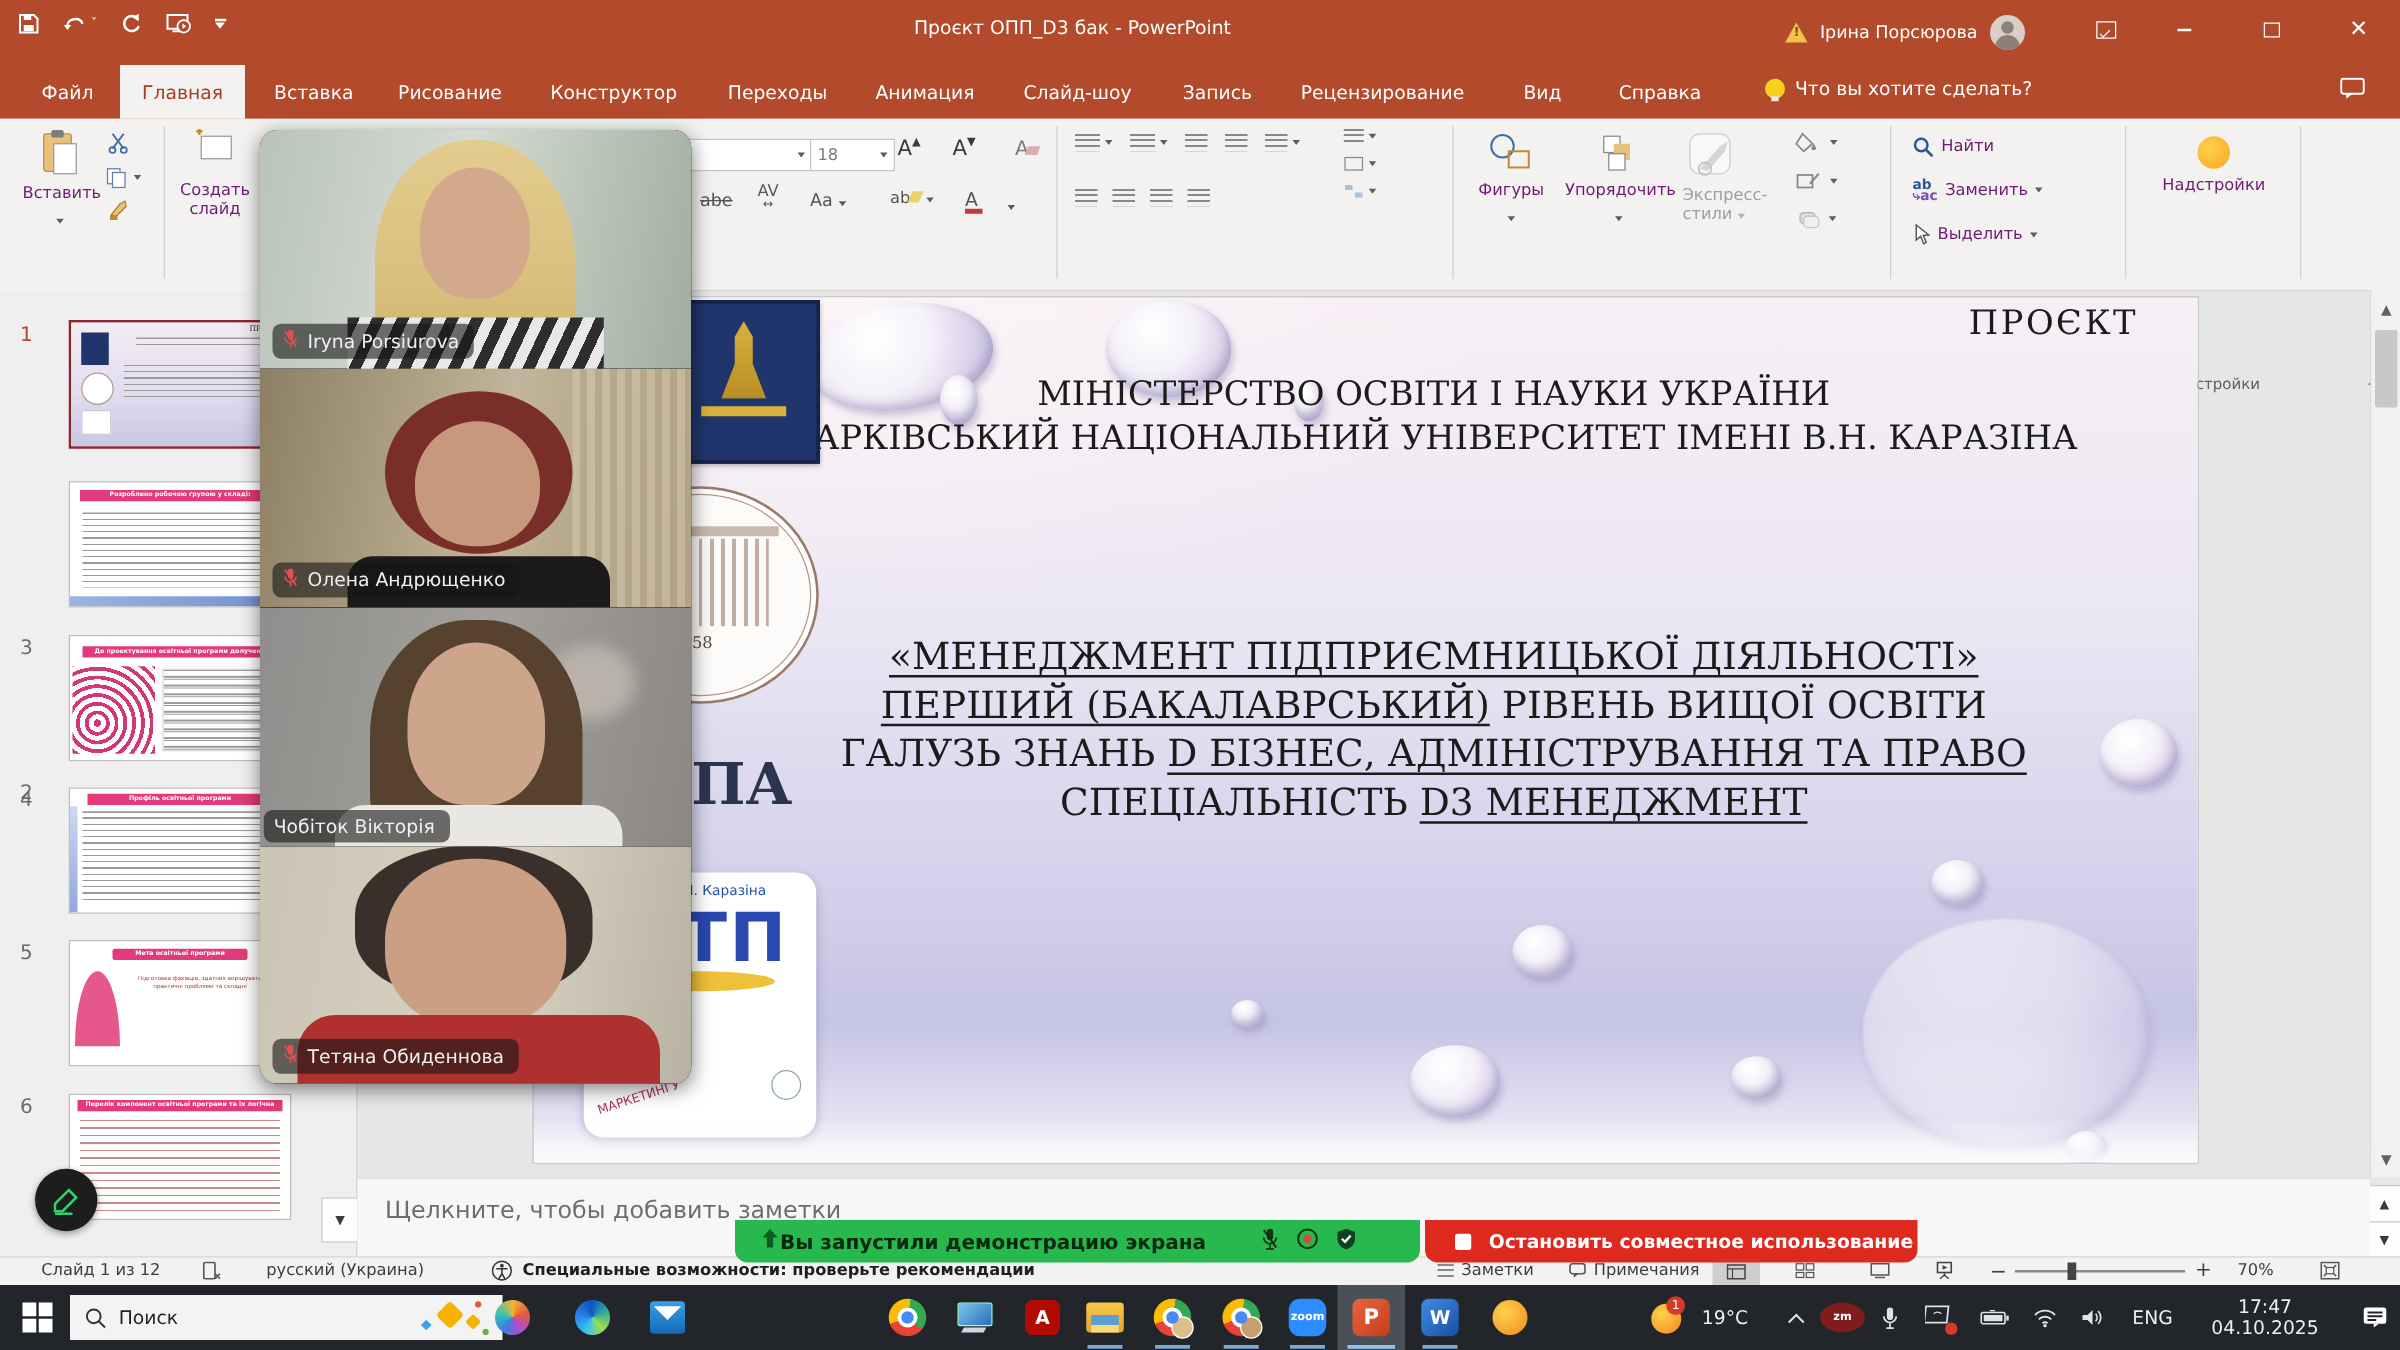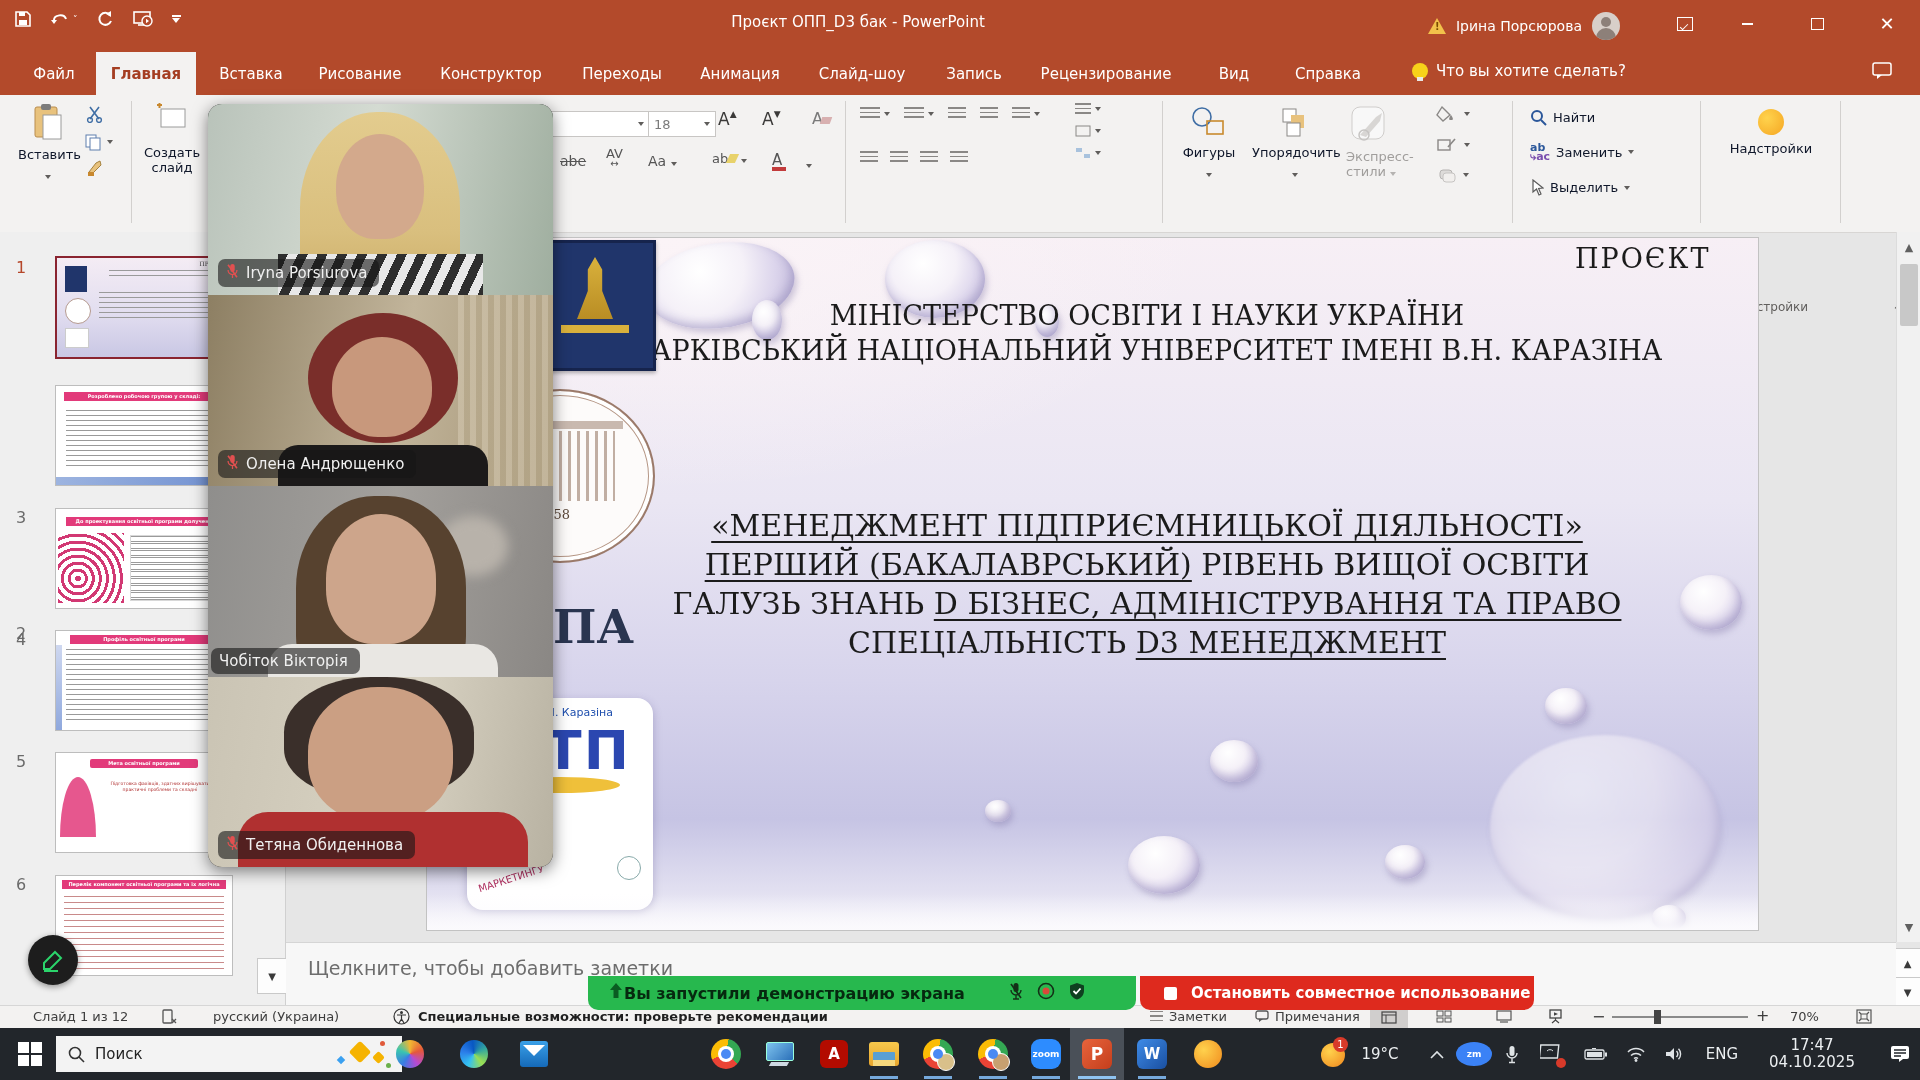--- a/index.html
+++ b/index.html
@@ -19,32 +19,32 @@
   .avatar:after{content:"";position:absolute;left:4px;top:16px;width:20px;height:12px;border-radius:10px 10px 0 0;background:#8d8079;}
   .winbtn{top:0;height:48px;width:46px;display:flex;align-items:center;justify-content:center;color:#fff;}
   .minbar{width:11px;height:2px;background:#fff;}
   .maxbox{width:11px;height:10px;border:1.5px solid #fff;}
   .closex{font-size:18px;line-height:1;}
   .ribopts{width:14px;height:12px;border:1.5px solid #fff;position:relative;}
   .ribopts:after{content:"";position:absolute;left:2px;top:6px;width:7px;height:3px;border-left:1.5px solid #fff;border-bottom:1.5px solid #fff;transform:rotate(-45deg);}
   
   .tabsrow{left:0;top:48px;width:1920px;height:47px;background:#b34a2b;}
   .rtab{top:4px;height:43px;display:flex;align-items:center;justify-content:center;color:#fff;font-size:15px;padding:0 4px;}
-  .rtab.active{background:#f3f2f1;color:#a53e22;font-weight:bold;}
+  .rtab.active{background:#f3f2f1;color:#a53e22;}
   .tellme{display:flex;align-items:center;gap:8px;color:#fff;font-size:15px;}
   .bulb{width:16px;height:16px;border-radius:50%;background:#f7d21a;position:relative;}
   .bulb:after{content:"";position:absolute;left:5px;top:14px;width:6px;height:4px;background:#e8e8e8;}
   
   .ribbon{left:0;top:95px;width:1920px;height:137px;background:#f3f2f1;border-bottom:1px solid #d8d6d4;}
   .grplabel{font-size:12px;color:#605e5c;}
   .vdiv{width:1px;background:#d2d0ce;}
   .launch{width:10px;height:10px;border-right:1.5px solid #8a8886;border-bottom:1.5px solid #8a8886;position:relative;}
   .launch:before{content:"";position:absolute;right:2px;bottom:2px;width:5px;height:5px;border-right:1.5px solid #8a8886;border-bottom:1.5px solid #8a8886;}
   .dtri{width:0;height:0;border-left:3.5px solid transparent;border-right:3.5px solid transparent;border-top:4px solid #5f5d5b;display:inline-block;}
-  .ribtxt{font-size:13px;color:#0f172a;}
+  .ribtxt{font-size:13px;color:#701a75;}
   .graytxt{color:#a09e9c;}
   .combo{background:#fff;border:1px solid #c8c6c4;height:24px;display:flex;align-items:center;justify-content:space-between;padding:0 5px;font-size:13px;color:#7a7a7a;}
   .li{background:repeating-linear-gradient(#8a8886 0 1.5px,transparent 1.5px 4.5px);}
   .ribicon{display:flex;align-items:center;justify-content:center;}
   
   .thumbpanel{left:0;top:232px;width:285px;height:773px;background:#efefef;border-right:1px solid #d0d0d0;}
   .tnum{font-size:16px;color:#6a6a6a;width:30px;text-align:left;padding-left:16px;}
   .tnum.sel{color:#b5472a;}
   .thumb{left:55px;width:176px;height:99px;background:#fff;border:1px solid #bdbdbd;overflow:hidden;}
   .thumb.sel{border:2.5px solid #8a2430;}
@@ -723,21 +723,21 @@
           <span style="position:absolute;left:14px;top:-2px;width:15px;height:15px;border-radius:50%;background:#d83a2a;color:#fff;font-size:10px;display:flex;align-items:center;justify-content:center">1</span>
         </span>
     </div>
     <div class="tslot traytxt" style="left:1352px;width:56px">19°C</div>
     <div class="tslot" style="left:1420px;width:34px">
         <svg width="14" height="9" viewBox="0 0 14 9">
           <path d="M1 8 L7 2 L13 8" fill="none" stroke="#dfe3e6" stroke-width="1.6"></path>
         </svg>
       </div>
     <div class="tslot" style="left:1456px;width:36px">
-        <span class="appsq" style="width:38px;height:24px;border-radius:50%;background:#3b82f6;font-size:9px;text-transform:lowercase">zm</span>
+        <span class="appsq" style="width:38px;height:24px;border-radius:50%;background:#7f1d1d;font-size:9px;text-transform:lowercase">zm</span>
       </div>
     <div class="tslot" style="left:1496px;width:32px">
         <svg width="14" height="19" viewBox="0 0 14 19">
           <rect x="4.5" y="1" width="5" height="10" rx="2.5" fill="#dfe3e6"></rect>
           <path d="M2 8 a5 5 0 0 0 10 0 M7 13 v4 M4 17.5 h6" stroke="#dfe3e6" stroke-width="1.4" fill="none"></path>
         </svg>
       </div>
     <div class="tslot" style="left:1532px;width:38px">
       <span style="position:relative"><svg width="22" height="18" viewBox="0 0 22 18">
             <rect x="1" y="2" width="18" height="13" fill="none" stroke="#dfe3e6" stroke-width="1.4" transform="skewX(-6)"></rect>

